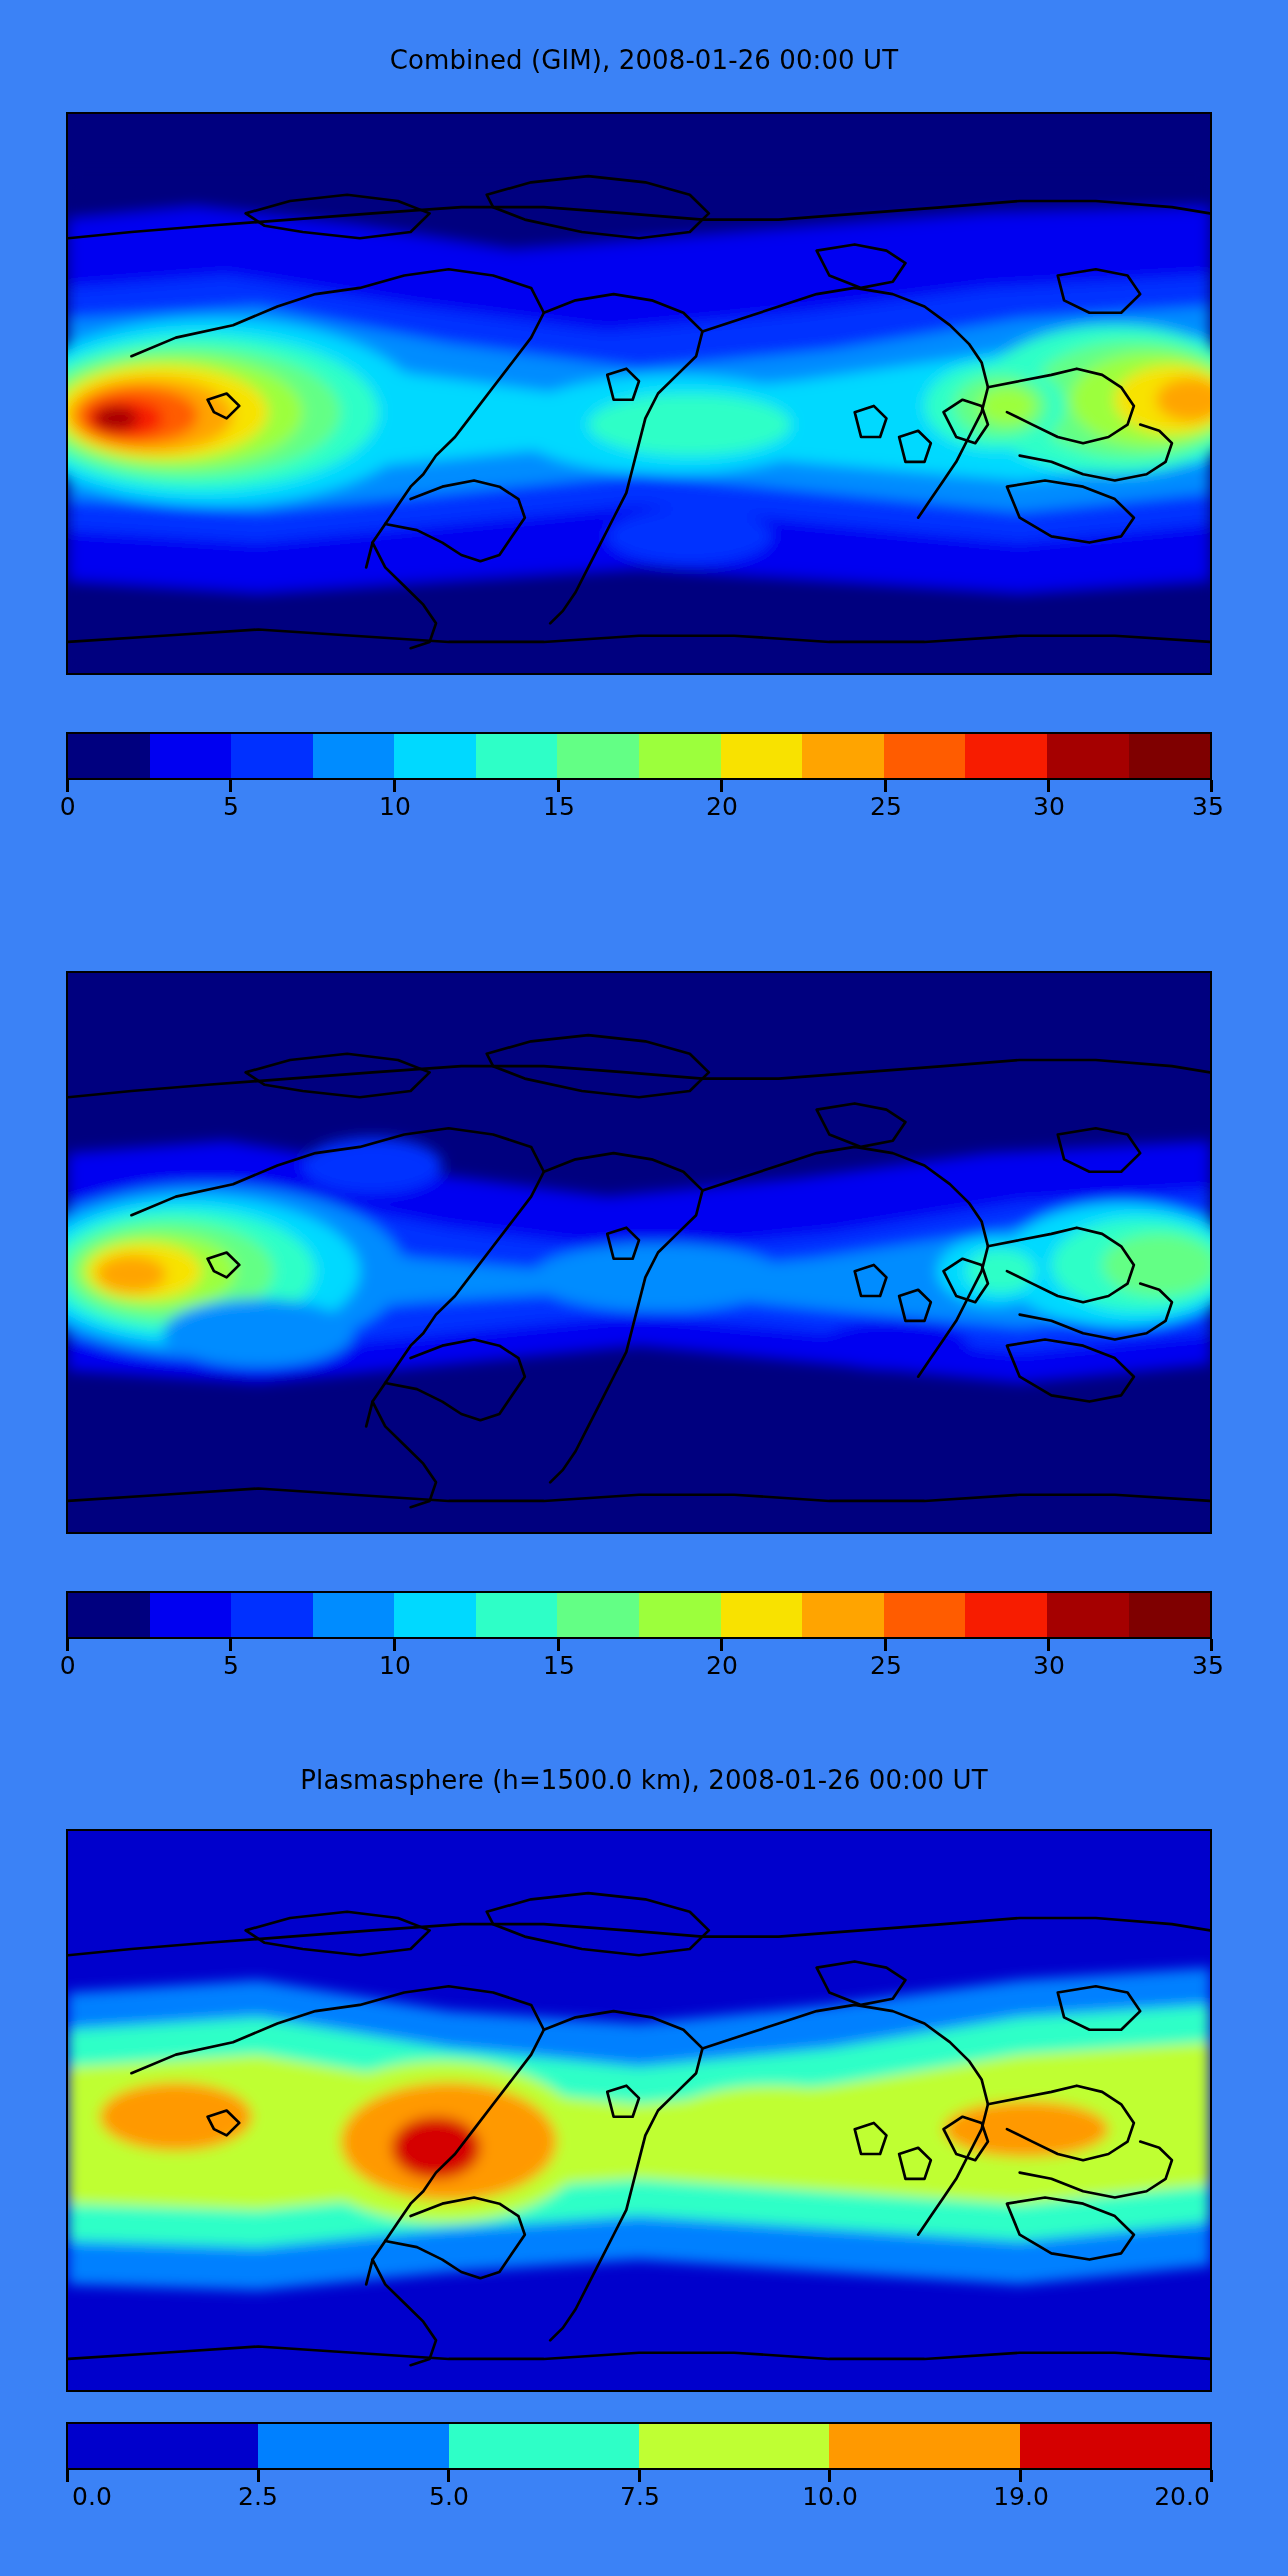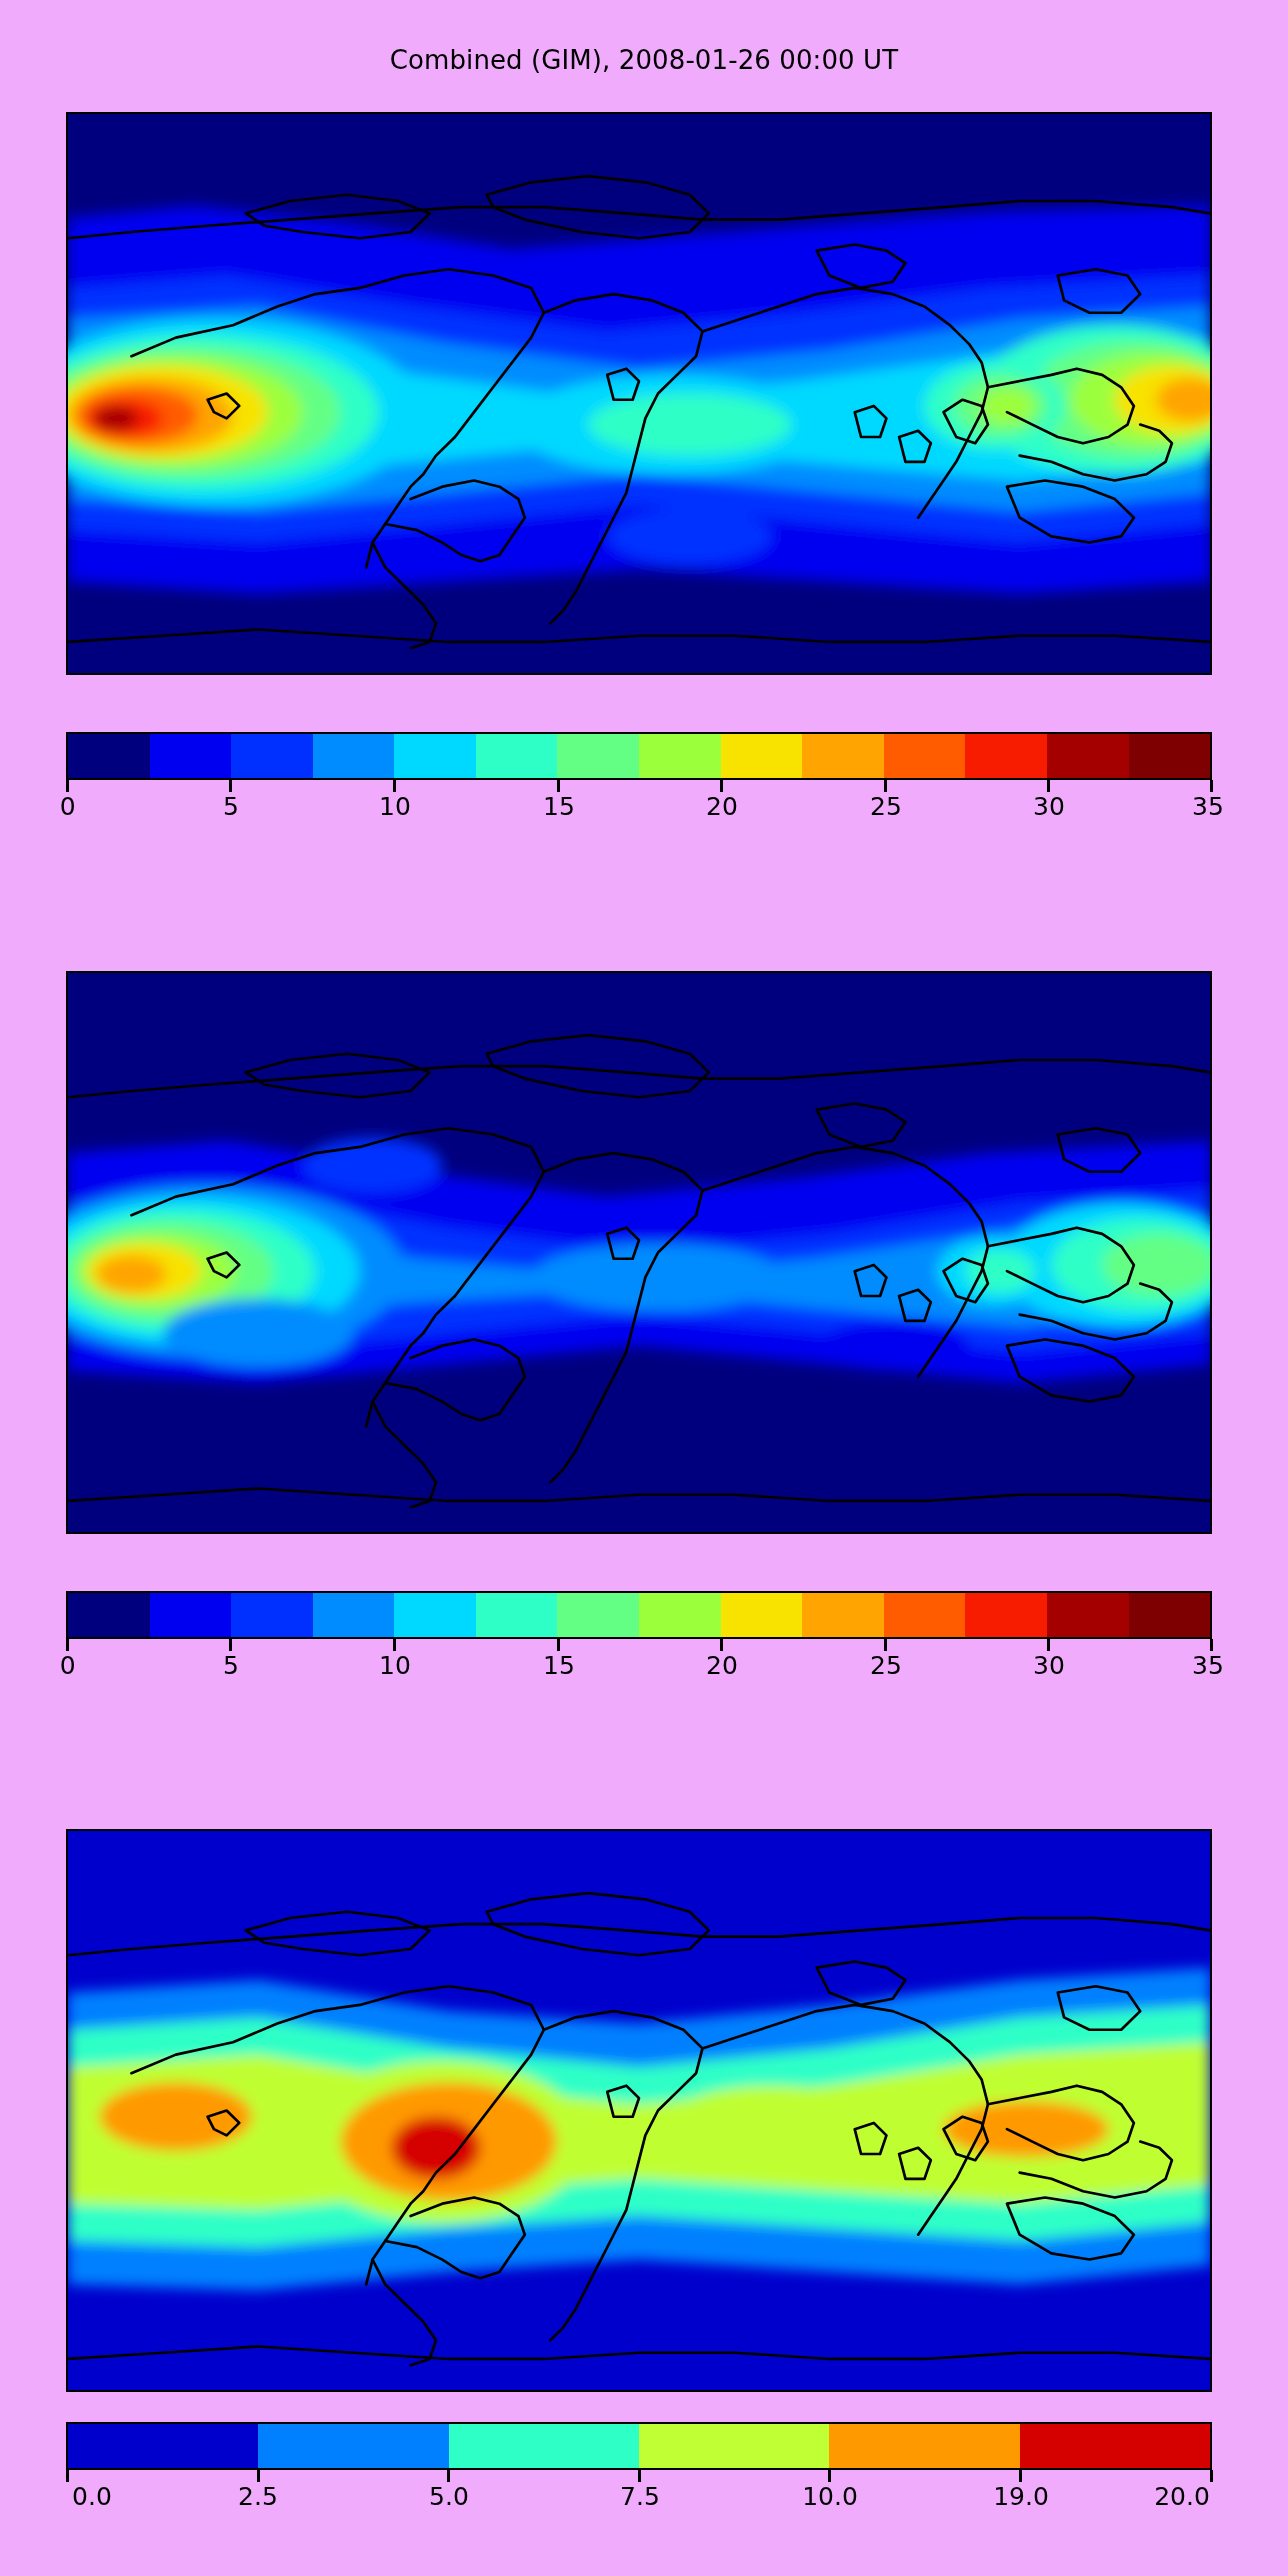--- a/index.html
+++ b/index.html
@@ -1,17 +1,17 @@
 <!DOCTYPE html>
 <html style="font-size:13.7px"><head>
 <meta charset="utf-8">
 <style>
   html,body{margin:0;padding:0;background:#ffffff;}
   body{width:1288px;height:2576px;font-family:"DejaVu Sans",sans-serif;}
-  .figure{position:relative;width:1288px;height:2576px;background:#f0abfc;overflow:hidden;}
+  .figure{position:relative;width:1288px;height:2576px;background:#3b82f6;overflow:hidden;}
 
   .panel{position:absolute;left:0;width:1288px;}
   .panel-title{
     position:absolute;left:0;width:1288px;text-align:center;
     font-family:"DejaVu Sans",sans-serif;font-size:26px;color:#000000;
     letter-spacing:0.1px;white-space:pre;
   }
   .map-frame{
     position:absolute;left:66px;width:1146px;
     border:2.6px solid #000000;box-sizing:border-box;
@@ -246,20 +246,21 @@
         <span class="lb" style="left:493px;">15</span>
         <span class="lb" style="left:656px;">20</span>
         <span class="lb" style="left:820px;">25</span>
         <span class="lb" style="left:983px;">30</span>
         <span class="lb" style="left:1142px;">35</span>
       </div>
     </div>
   </div>
 
   <div class="panel" style="top:1726px;height:850px;">
+    <div class="panel-title" style="top:39px;">Plasmasphere (h=1500.0 km), 2008-01-26 00:00 UT</div>
 
     <div class="map-frame" style="top:103px;height:563px;">
       <div class="map-canvas">
         <svg viewBox="0 0 360 180" preserveAspectRatio="none">
           <defs>
             <filter id="sm3" x="-20%" y="-20%" width="140%" height="140%">
               <feGaussianBlur stdDeviation="2.0"></feGaussianBlur>
             </filter>
           </defs>
           <rect x="0" y="0" width="360" height="180" fill="#0000cc"></rect>

